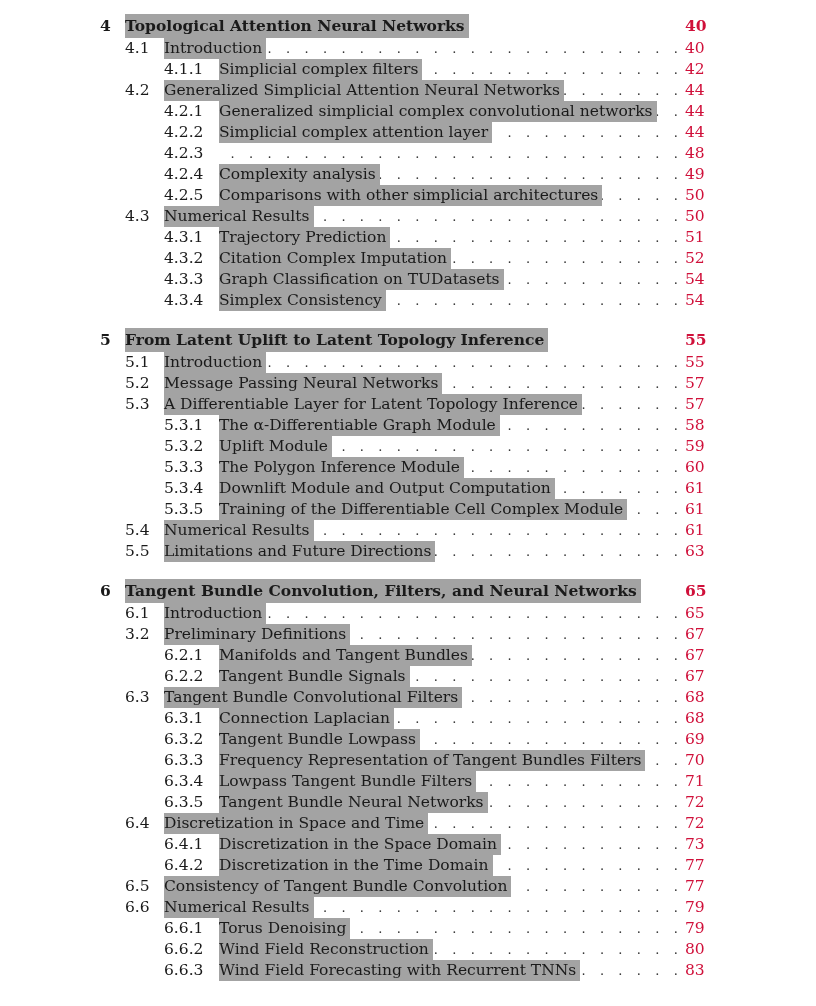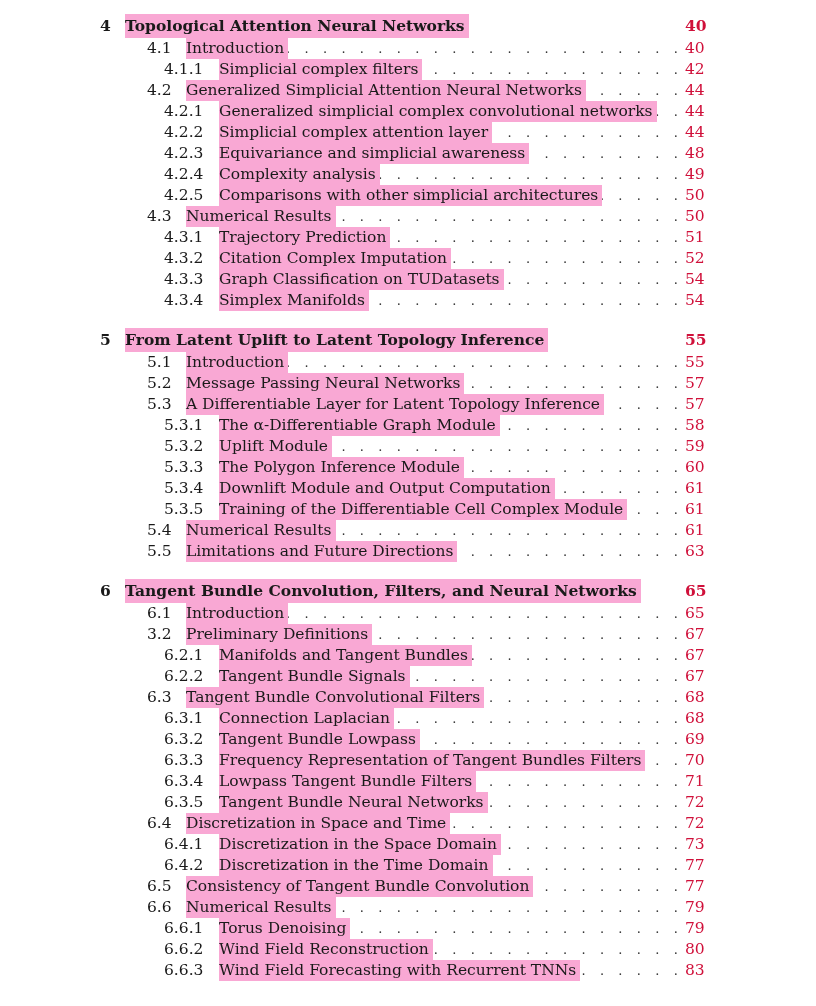--- a/index.html
+++ b/index.html
@@ -37,27 +37,27 @@
     height: 24px;
     line-height: 24px;
     font-weight: bold;
     font-size: 15.5px;
   }
   .num {
     display: inline-block;
     flex: none;
   }
   .chapter-row .num { width: 25px; }
-  .sec-row .num { width: 39px; margin-left: 22px; }
+  .sec-row .num { width: 39px; }
   .sub-row .num { width: 55px; }
   .sec-row { padding-left: 25px; }
   .sub-row { padding-left: 64px; }
   .title {
     flex: none;
-    background: #f9a8d4;
+    background: #a3a3a3;
     padding-right: 4px;
     position: relative;
     z-index: 1;
   }
   .leader {
     flex: 1 1 auto;
     overflow: hidden;
     letter-spacing: 0;
     color: #333;
     font-size: 13px;
@@ -117,21 +117,20 @@
         <span class="page">44</span>
       </div>
       <div class="row sub-row">
         <span class="num">4.2.2</span>
         <span class="title">Simplicial complex attention layer</span>
         <span class="leader"></span>
         <span class="page">44</span>
       </div>
       <div class="row sub-row">
         <span class="num">4.2.3</span>
-        <span class="title">Equivariance and simplicial awareness</span>
         <span class="leader"></span>
         <span class="page">48</span>
       </div>
       <div class="row sub-row">
         <span class="num">4.2.4</span>
         <span class="title">Complexity analysis</span>
         <span class="leader"></span>
         <span class="page">49</span>
       </div>
       <div class="row sub-row">
@@ -159,21 +158,21 @@
         <span class="page">52</span>
       </div>
       <div class="row sub-row">
         <span class="num">4.3.3</span>
         <span class="title">Graph Classification on TUDatasets</span>
         <span class="leader"></span>
         <span class="page">54</span>
       </div>
       <div class="row sub-row">
         <span class="num">4.3.4</span>
-        <span class="title">Simplex Manifolds</span>
+        <span class="title">Simplex Consistency</span>
         <span class="leader"></span>
         <span class="page">54</span>
       </div>
     </div>
     <div class="chapter">
       <div class="row chapter-row">
         <span class="num">5</span>
         <span class="title">From Latent Uplift to Latent Topology Inference</span>
         <span class="leader"></span>
         <span class="page">55</span>

